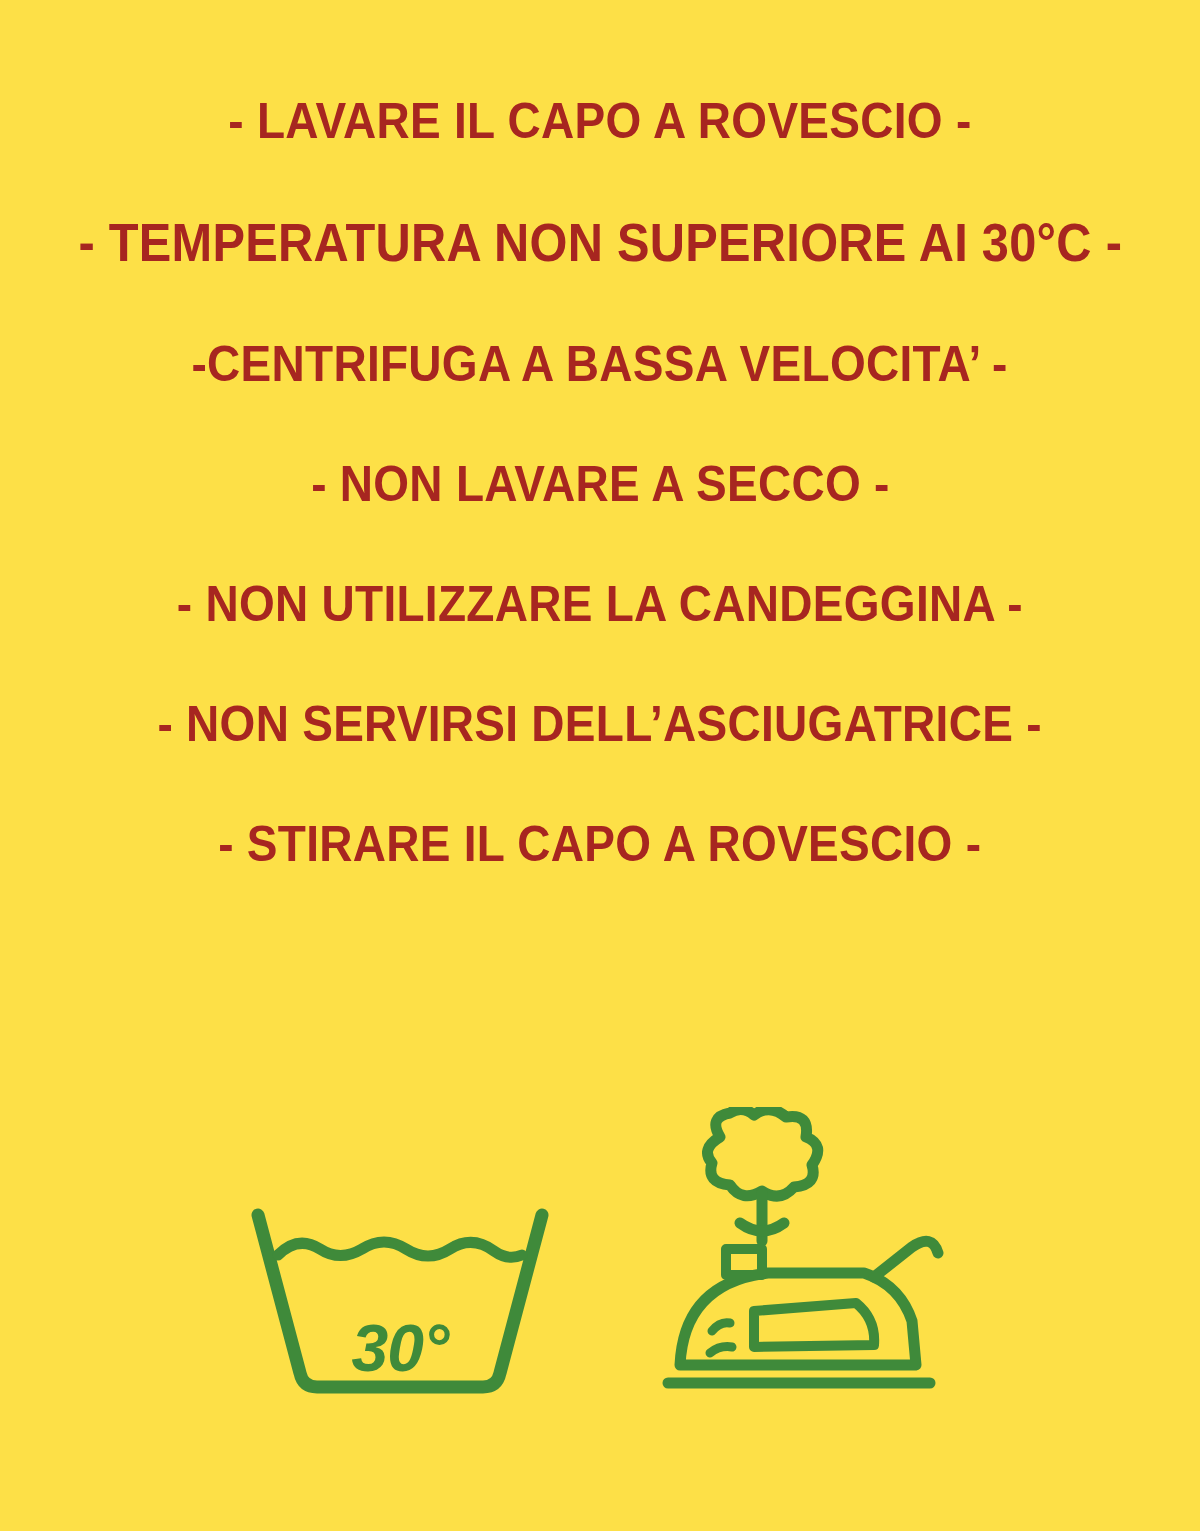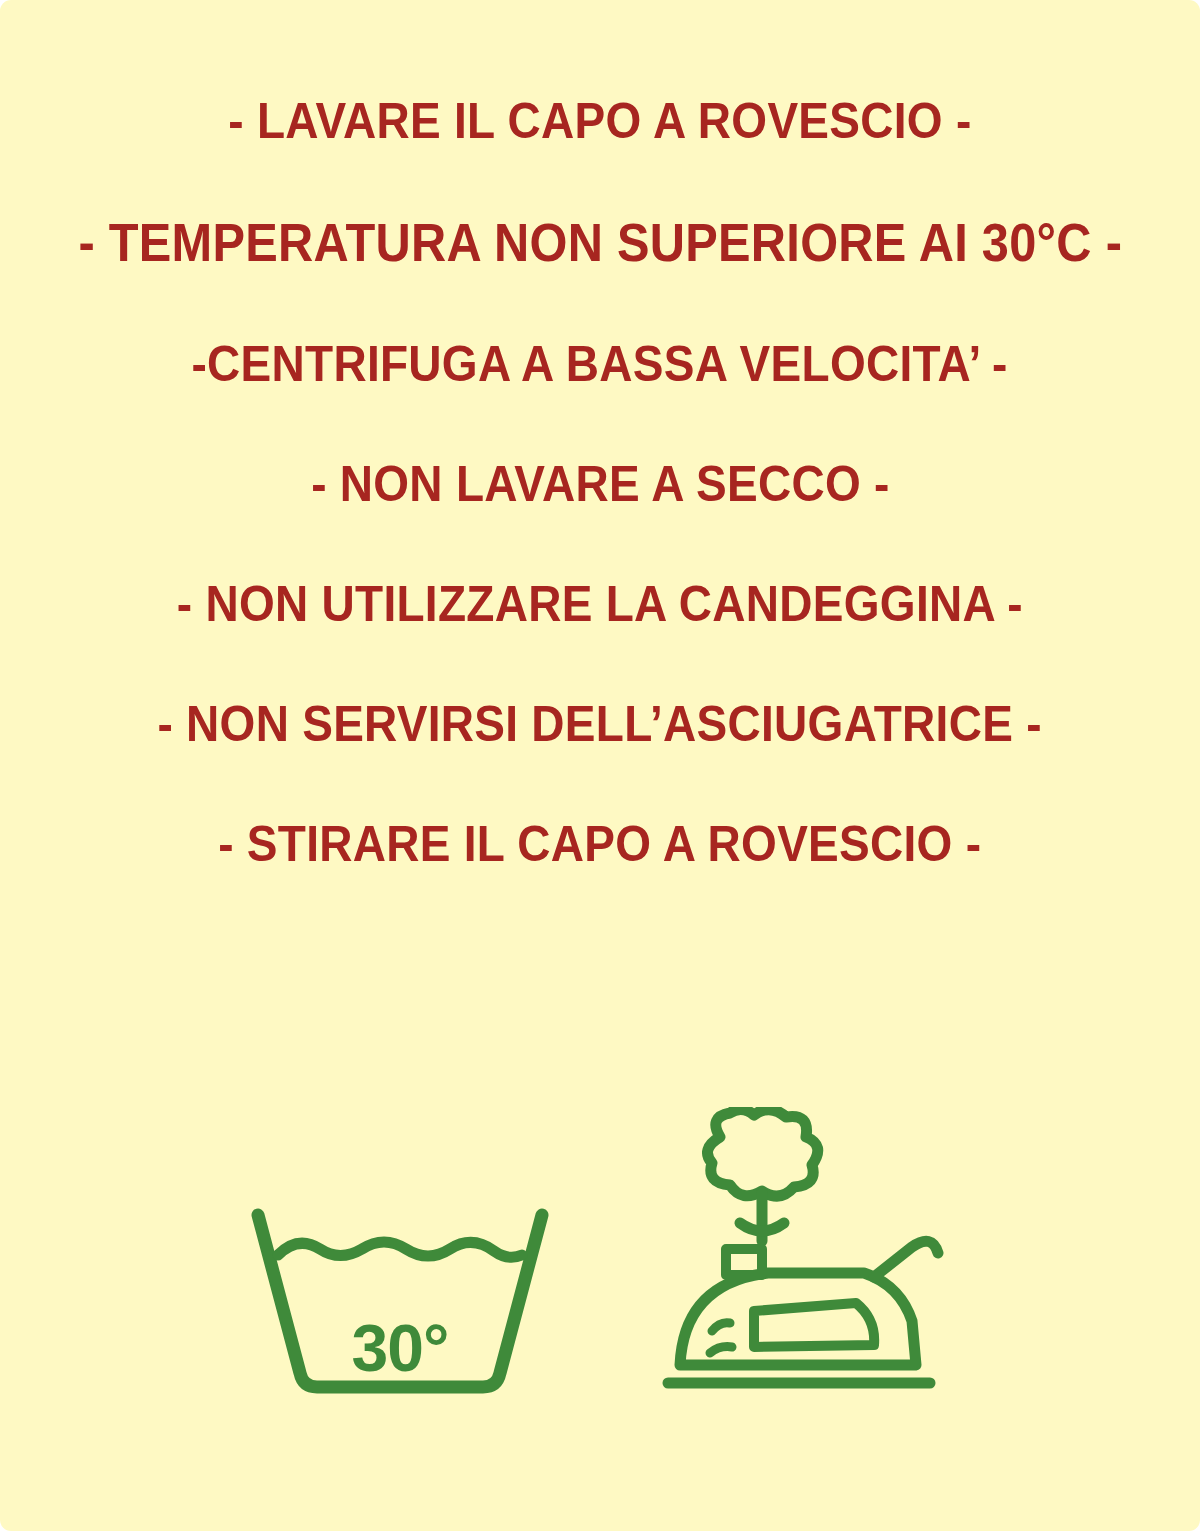--- a/index.html
+++ b/index.html
@@ -10,25 +10,24 @@
   body {
     width: 1200px;
     height: 1531px;
     font-family: "Liberation Sans", sans-serif;
     overflow: hidden;
   }
   .sheet {
     position: relative;
     width: 1200px;
     height: 1531px;
-    background: #fef9c3;
+    background: #fde047;
     display: flex;
     flex-direction: column;
     align-items: center;
-    border-radius: 11px;
   }
   .instructions {
     width: 1160px;
     margin-top: 96px;
     display: flex;
     flex-direction: column;
     align-items: center;
   }
   .line {
     color: #a72620;
@@ -48,20 +47,21 @@
   }
   .symbols {
     position: absolute;
     left: 0;
     right: 0;
     bottom: 120px;
     display: flex;
     justify-content: center;
     align-items: flex-end;
     gap: 90px;
+    font-style: italic;
   }
   .symbol {
     position: relative;
   }
   .wash-temp-text {
     position: absolute;
     left: 0;
     right: 0;
     top: 128px;
     text-align: center;

